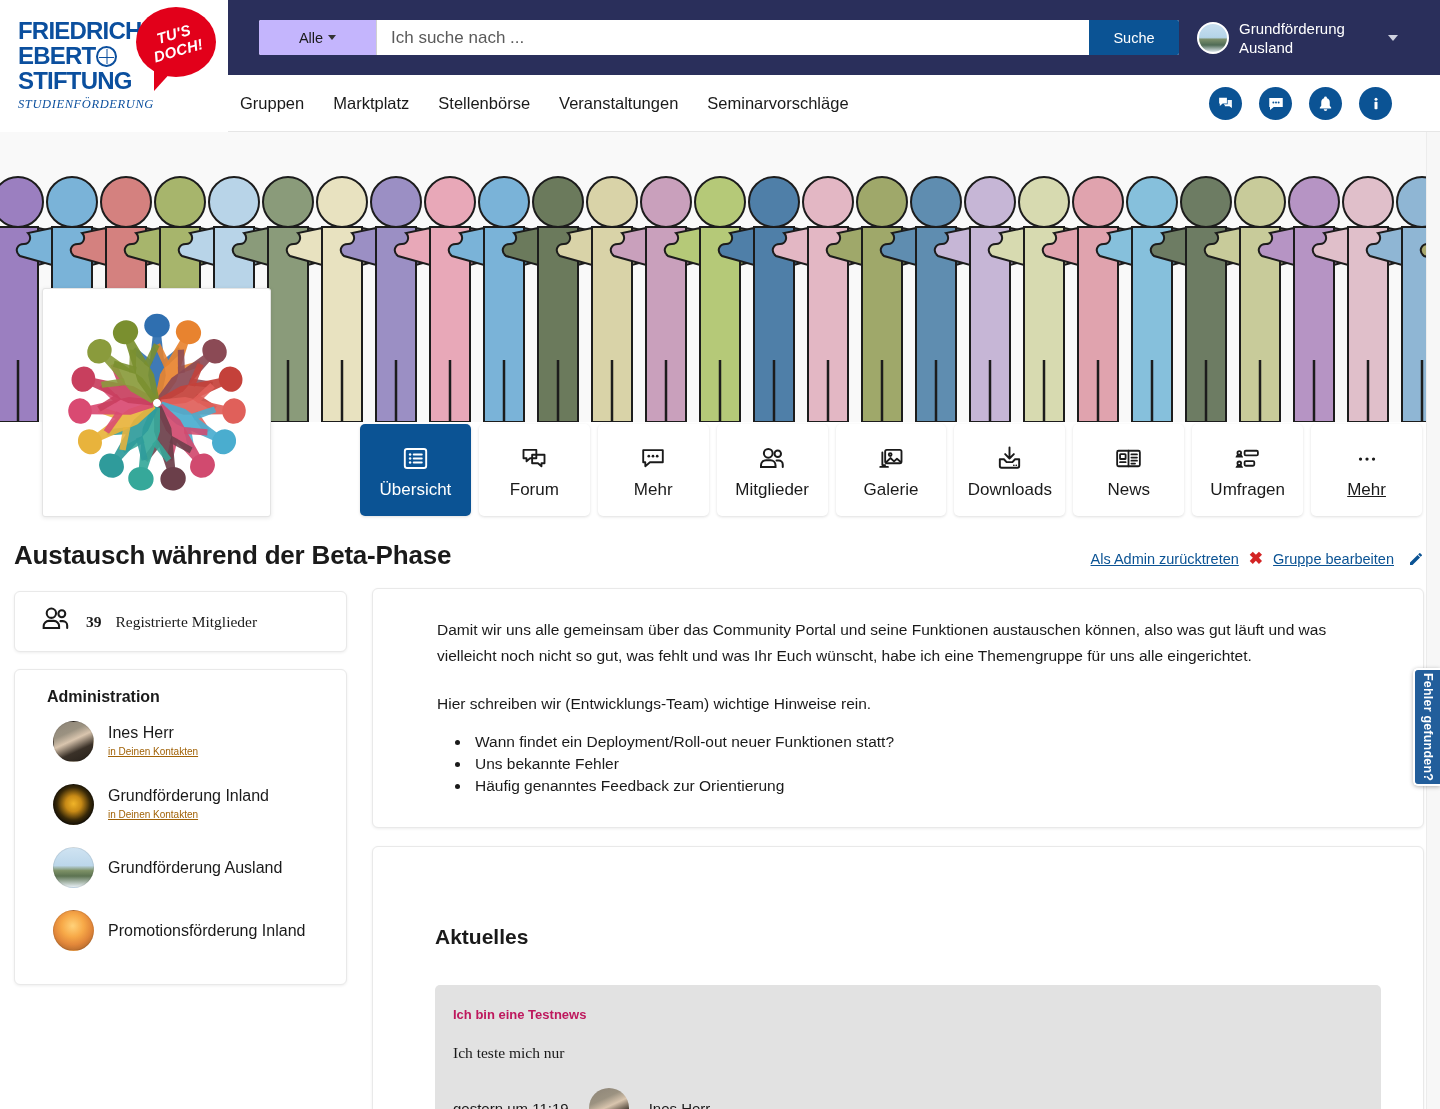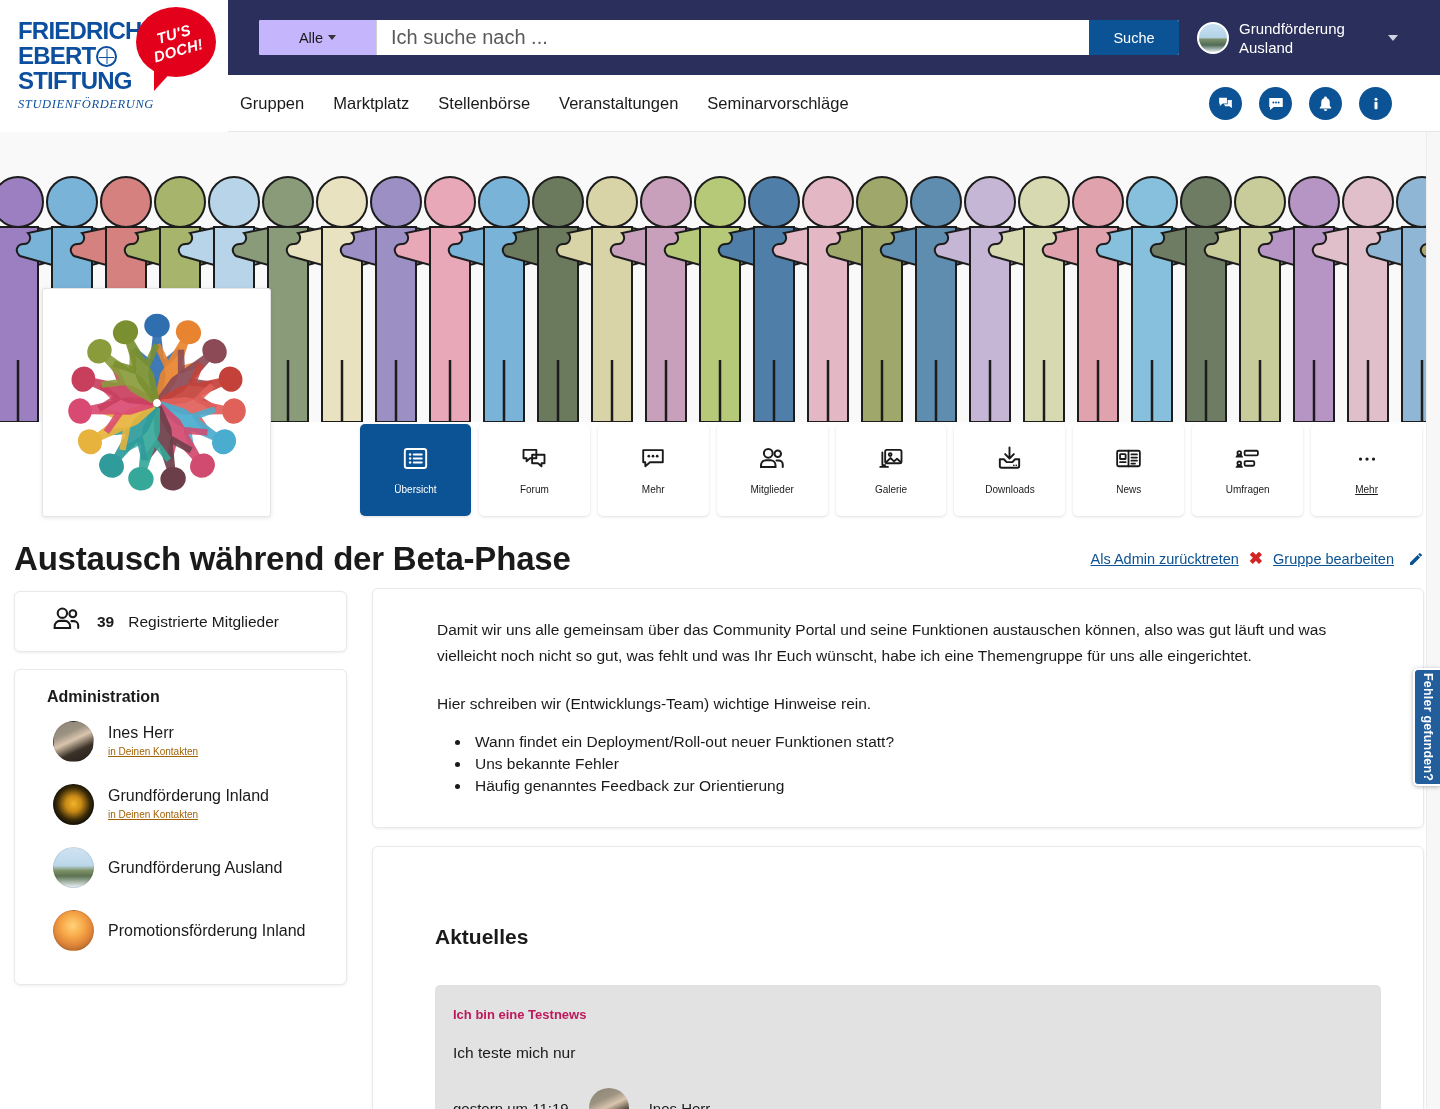--- a/index.html
+++ b/index.html
@@ -82,21 +82,21 @@
     font-size: 14.5px; color: #1a1a1a; border-right: 1px solid #d0d0d0;
     background: #c4b5fd; cursor: pointer; gap: 5px;
   }
   .caret-down {
     width: 0; height: 0; border-left: 4px solid transparent;
     border-right: 4px solid transparent; border-top: 5px solid #333;
     display: inline-block;
   }
   .search-input {
     flex: 1; border: none; outline: none; padding: 0 14px;
-    font-size: 20px; font-family: "Liberation Sans", sans-serif; color: #ec4899;
+    font-size: 17px; font-family: "Liberation Sans", sans-serif; color: #ec4899;
     background: #fff;
   }
   .search-input::placeholder { color: #5a5a5a; }
   .search-btn {
     width: 90px; background: #0b5394; color: #fff; border: none;
     font-size: 14.5px; font-family: "Liberation Sans", sans-serif;
     cursor: pointer; display: flex; align-items: center; justify-content: center;
   }
 
   .user-chip {
@@ -159,50 +159,50 @@
     position: absolute; left: 360px; top: 424px; width: 1062px; height: 92px;
     display: flex; gap: 8px; z-index: 4;
   }
   .tab {
     flex: 1; background: #fff; border-radius: 5px;
     box-shadow: 0 1px 3px rgba(0,0,0,.13);
     display: flex; flex-direction: column; align-items: center; justify-content: center;
     gap: 9px; cursor: pointer; color: #1a1a1a;
   }
   .tab.active { background: #0b5394; color: #fff; }
-  .tab-label { font-size: 10px; line-height: 14px; }
+  .tab-label { font-size: 17px; line-height: 14px; }
   .tab.more .tab-label { text-decoration: underline; }
   .tab-ico { height: 30px; display: flex; align-items: center; }
 
   
   .titlerow {
     position: absolute; left: 0; top: 540px; width: 1440px; height: 48px;
   }
   .page-title {
     position: absolute; left: 14px; top: 0;
-    font-size: 33px; font-weight: bold; color: #1a1a1a; letter-spacing: -0.2px;
+    font-size: 26px; font-weight: bold; color: #1a1a1a; letter-spacing: -0.2px;
   }
   .admin-actions {
     position: absolute; right: 16px; top: 10px;
     display: flex; align-items: center; gap: 10px;
   }
   .admin-link {
     font-size: 14.5px; color: #0b5394; text-decoration: underline; cursor: pointer;
   }
   .x-icon { color: #d32424; font-size: 17px; font-weight: bold; line-height: 1; cursor: pointer; }
   .pencil-icon { color: #0b5394; display: flex; cursor: pointer; margin-left: 4px; }
 
   
   .leftcol { position: absolute; left: 14px; top: 591px; width: 333px; }
   .card {
     background: #fff; border: 1px solid #e9e9e9; border-radius: 6px;
     box-shadow: 0 1px 3px rgba(0,0,0,.07);
   }
   .members-card {
-    height: 61px; display: flex; align-items: center; gap: 14px; padding: 0 35px;
+    height: 61px; display: flex; align-items: center; gap: 14px; padding: 0 24px; font-family: Liberation Serif, serif;
   }
   .members-count { font-size: 15.5px; font-weight: bold; color: #1a1a1a; }
   .members-label { font-size: 15.5px; color: #1a1a1a; }
 
   .admin-card { margin-top: 17px; padding: 18px 20px 22px 32px; }
   .admin-card h3 { font-size: 16px; font-weight: bold; color: #1a1a1a; margin-bottom: 4px; }
   .admin-item { display: flex; align-items: center; gap: 14px; padding: 11px 0 11px 6px; cursor: pointer; }
   .ava {
     width: 41px; height: 41px; border-radius: 50%; flex: none; overflow: hidden;
     border: 1px solid rgba(0,0,0,.08);
@@ -222,21 +222,21 @@
   .desc-card ul { margin: 14px 0 0 34px; }
   .desc-card li { font-size: 15.5px; line-height: 22px; color: #1a1a1a; margin-bottom: 0; padding-left: 4px; }
 
   .news-card { margin-top: 18px; padding: 34px 42px 26px 62px; }
   .news-card h2 { font-size: 21px; font-weight: bold; color: #1a1a1a; margin-top: 44px; }
   .news-item {
     margin-top: 36px; background: #e2e2e2; border-radius: 5px;
     padding: 22px 30px 26px 18px;
   }
   .news-title { font-size: 13px; font-weight: bold; color: #be185d; }
-  .news-body { font-size: 15.5px; color: #1a1a1a; margin-top: 22px; }
+  .news-body { font-size: 15.5px; color: #1a1a1a; margin-top: 22px; font-family: Liberation Serif, serif; }
   .news-meta { margin-top: 26px; display: flex; align-items: center; gap: 20px; }
   .news-time { font-size: 15px; color: #1a1a1a; }
   .news-author { font-size: 15px; color: #1a1a1a; }
   .news-ava { width: 40px; height: 40px; border-radius: 50%; overflow: hidden; }
 
   
   .feedback-tab {
     position: absolute; right: 0; top: 668px; width: 27px; height: 118px;
     background: #225e9b; border: 2px solid #fff; border-right: none;
     border-radius: 5px 0 0 5px; box-shadow: 0 1px 4px rgba(0,0,0,.3);

